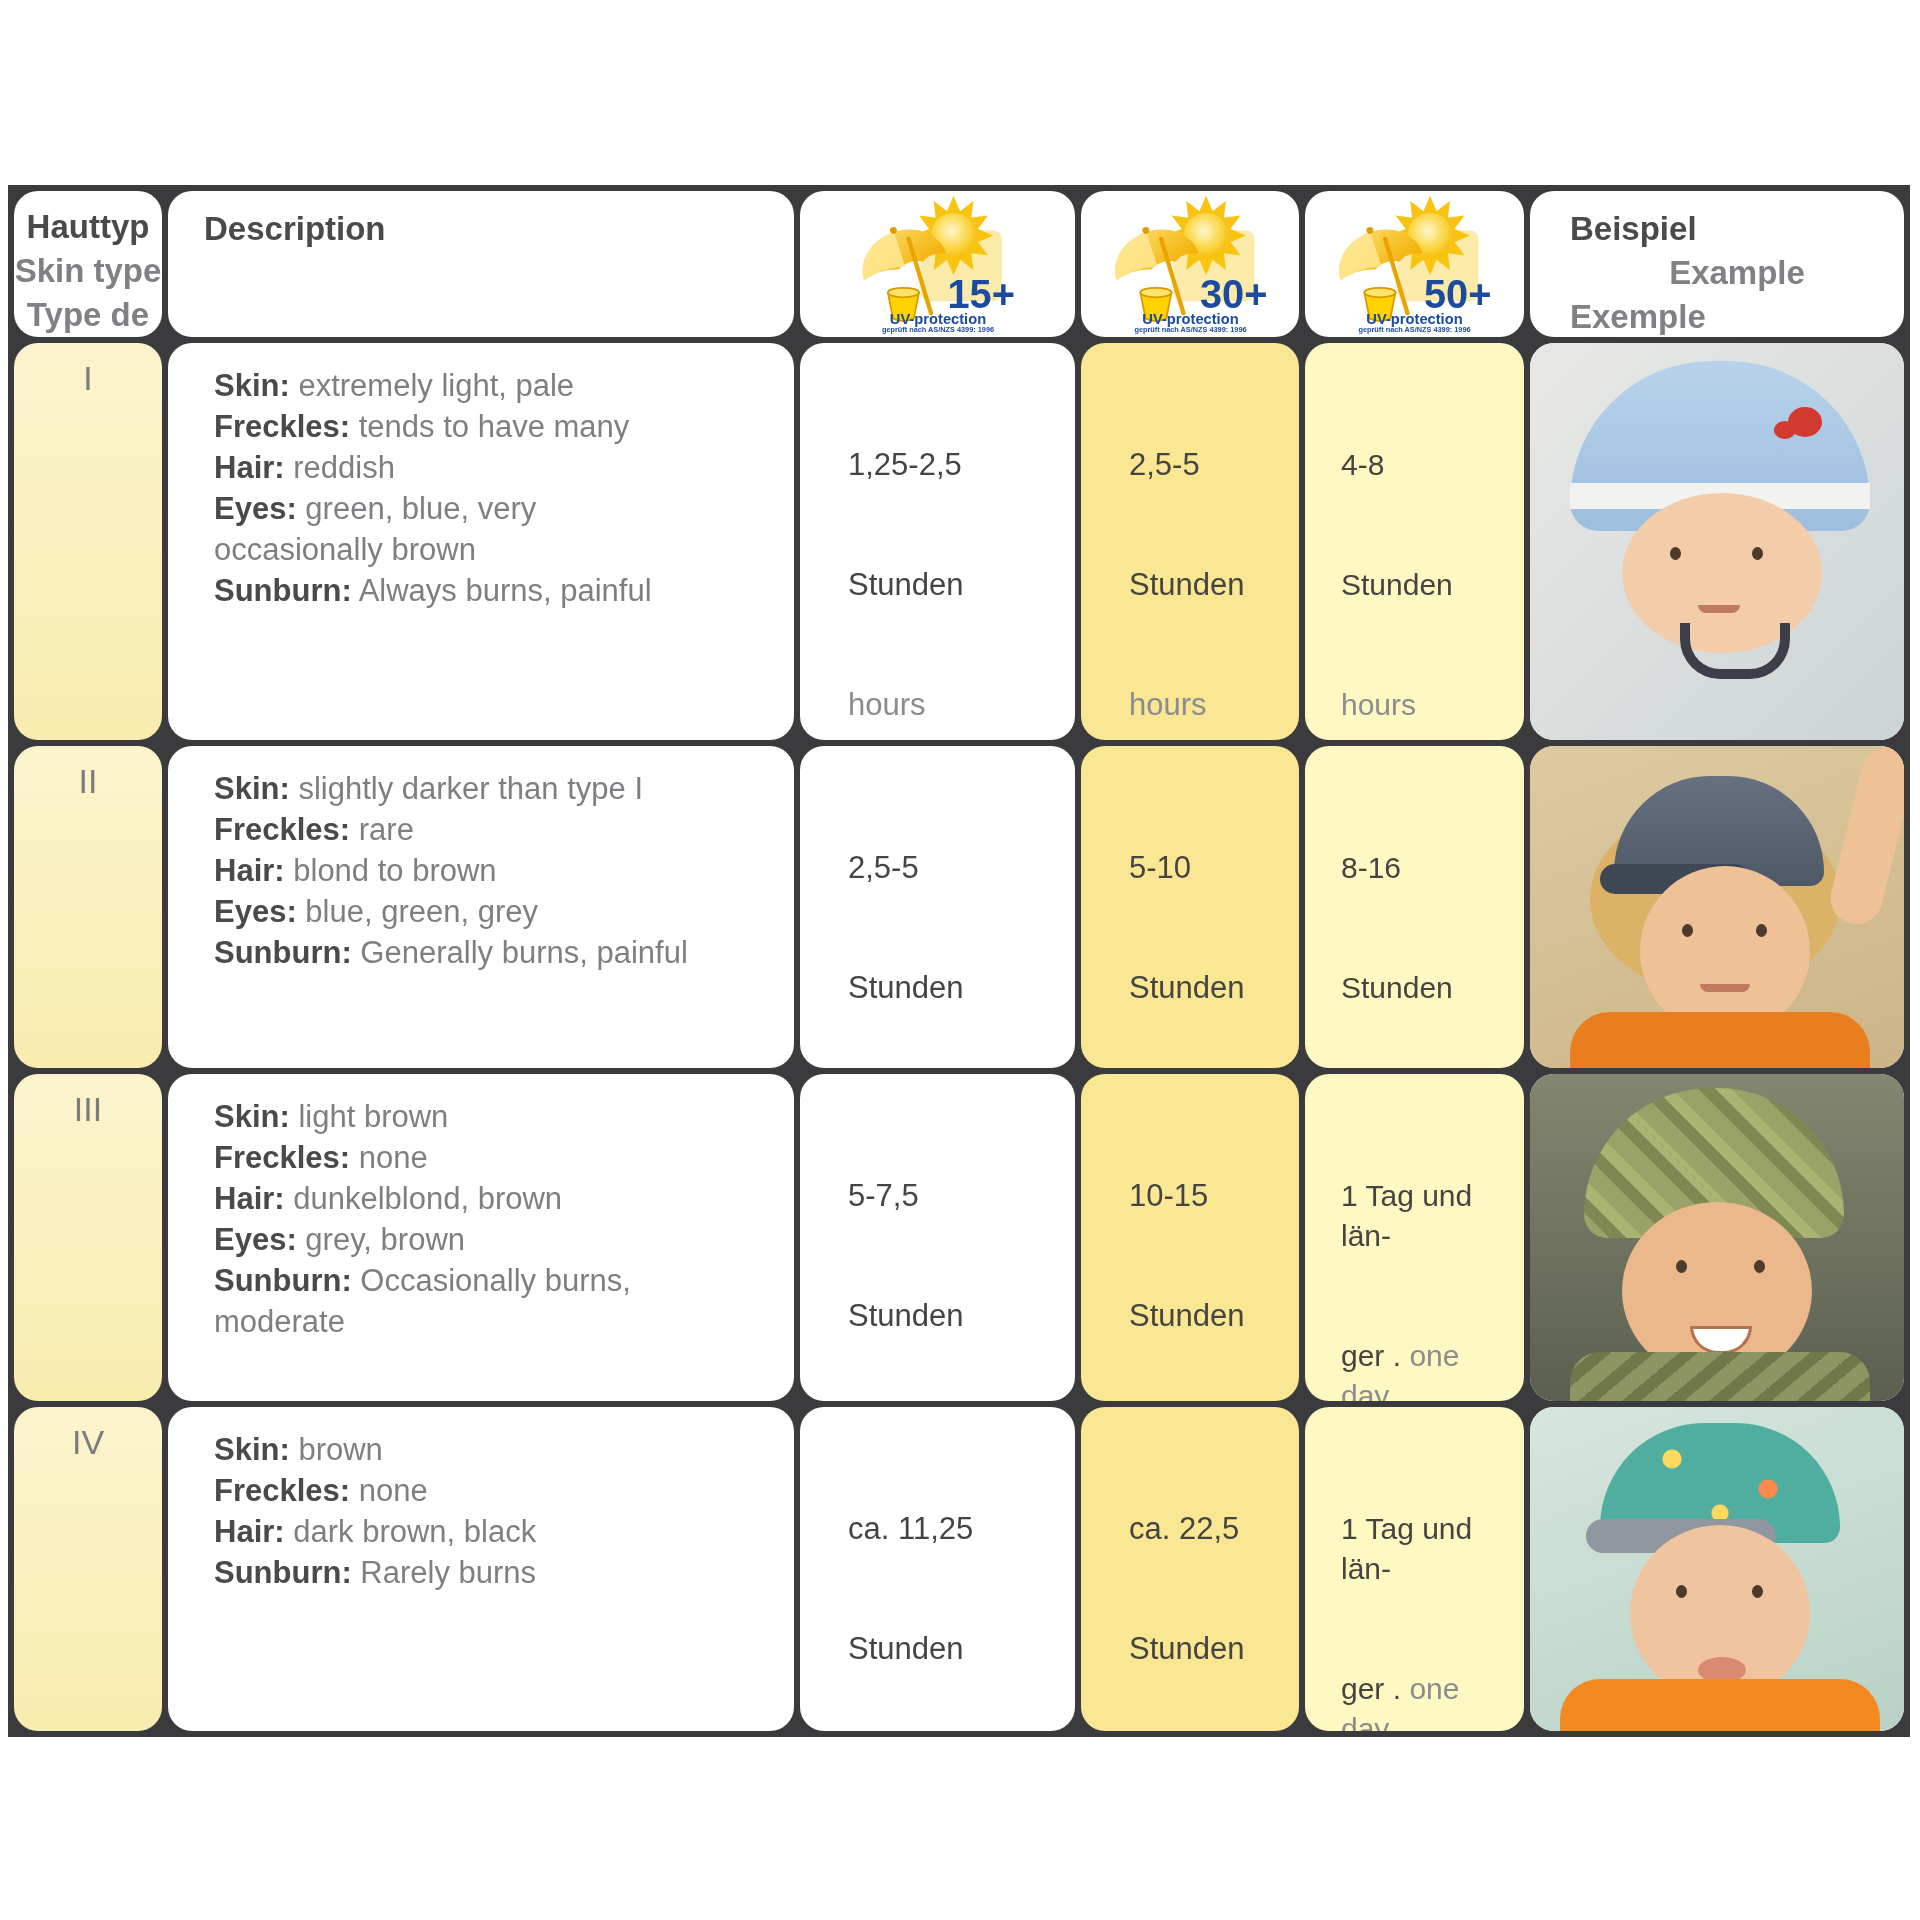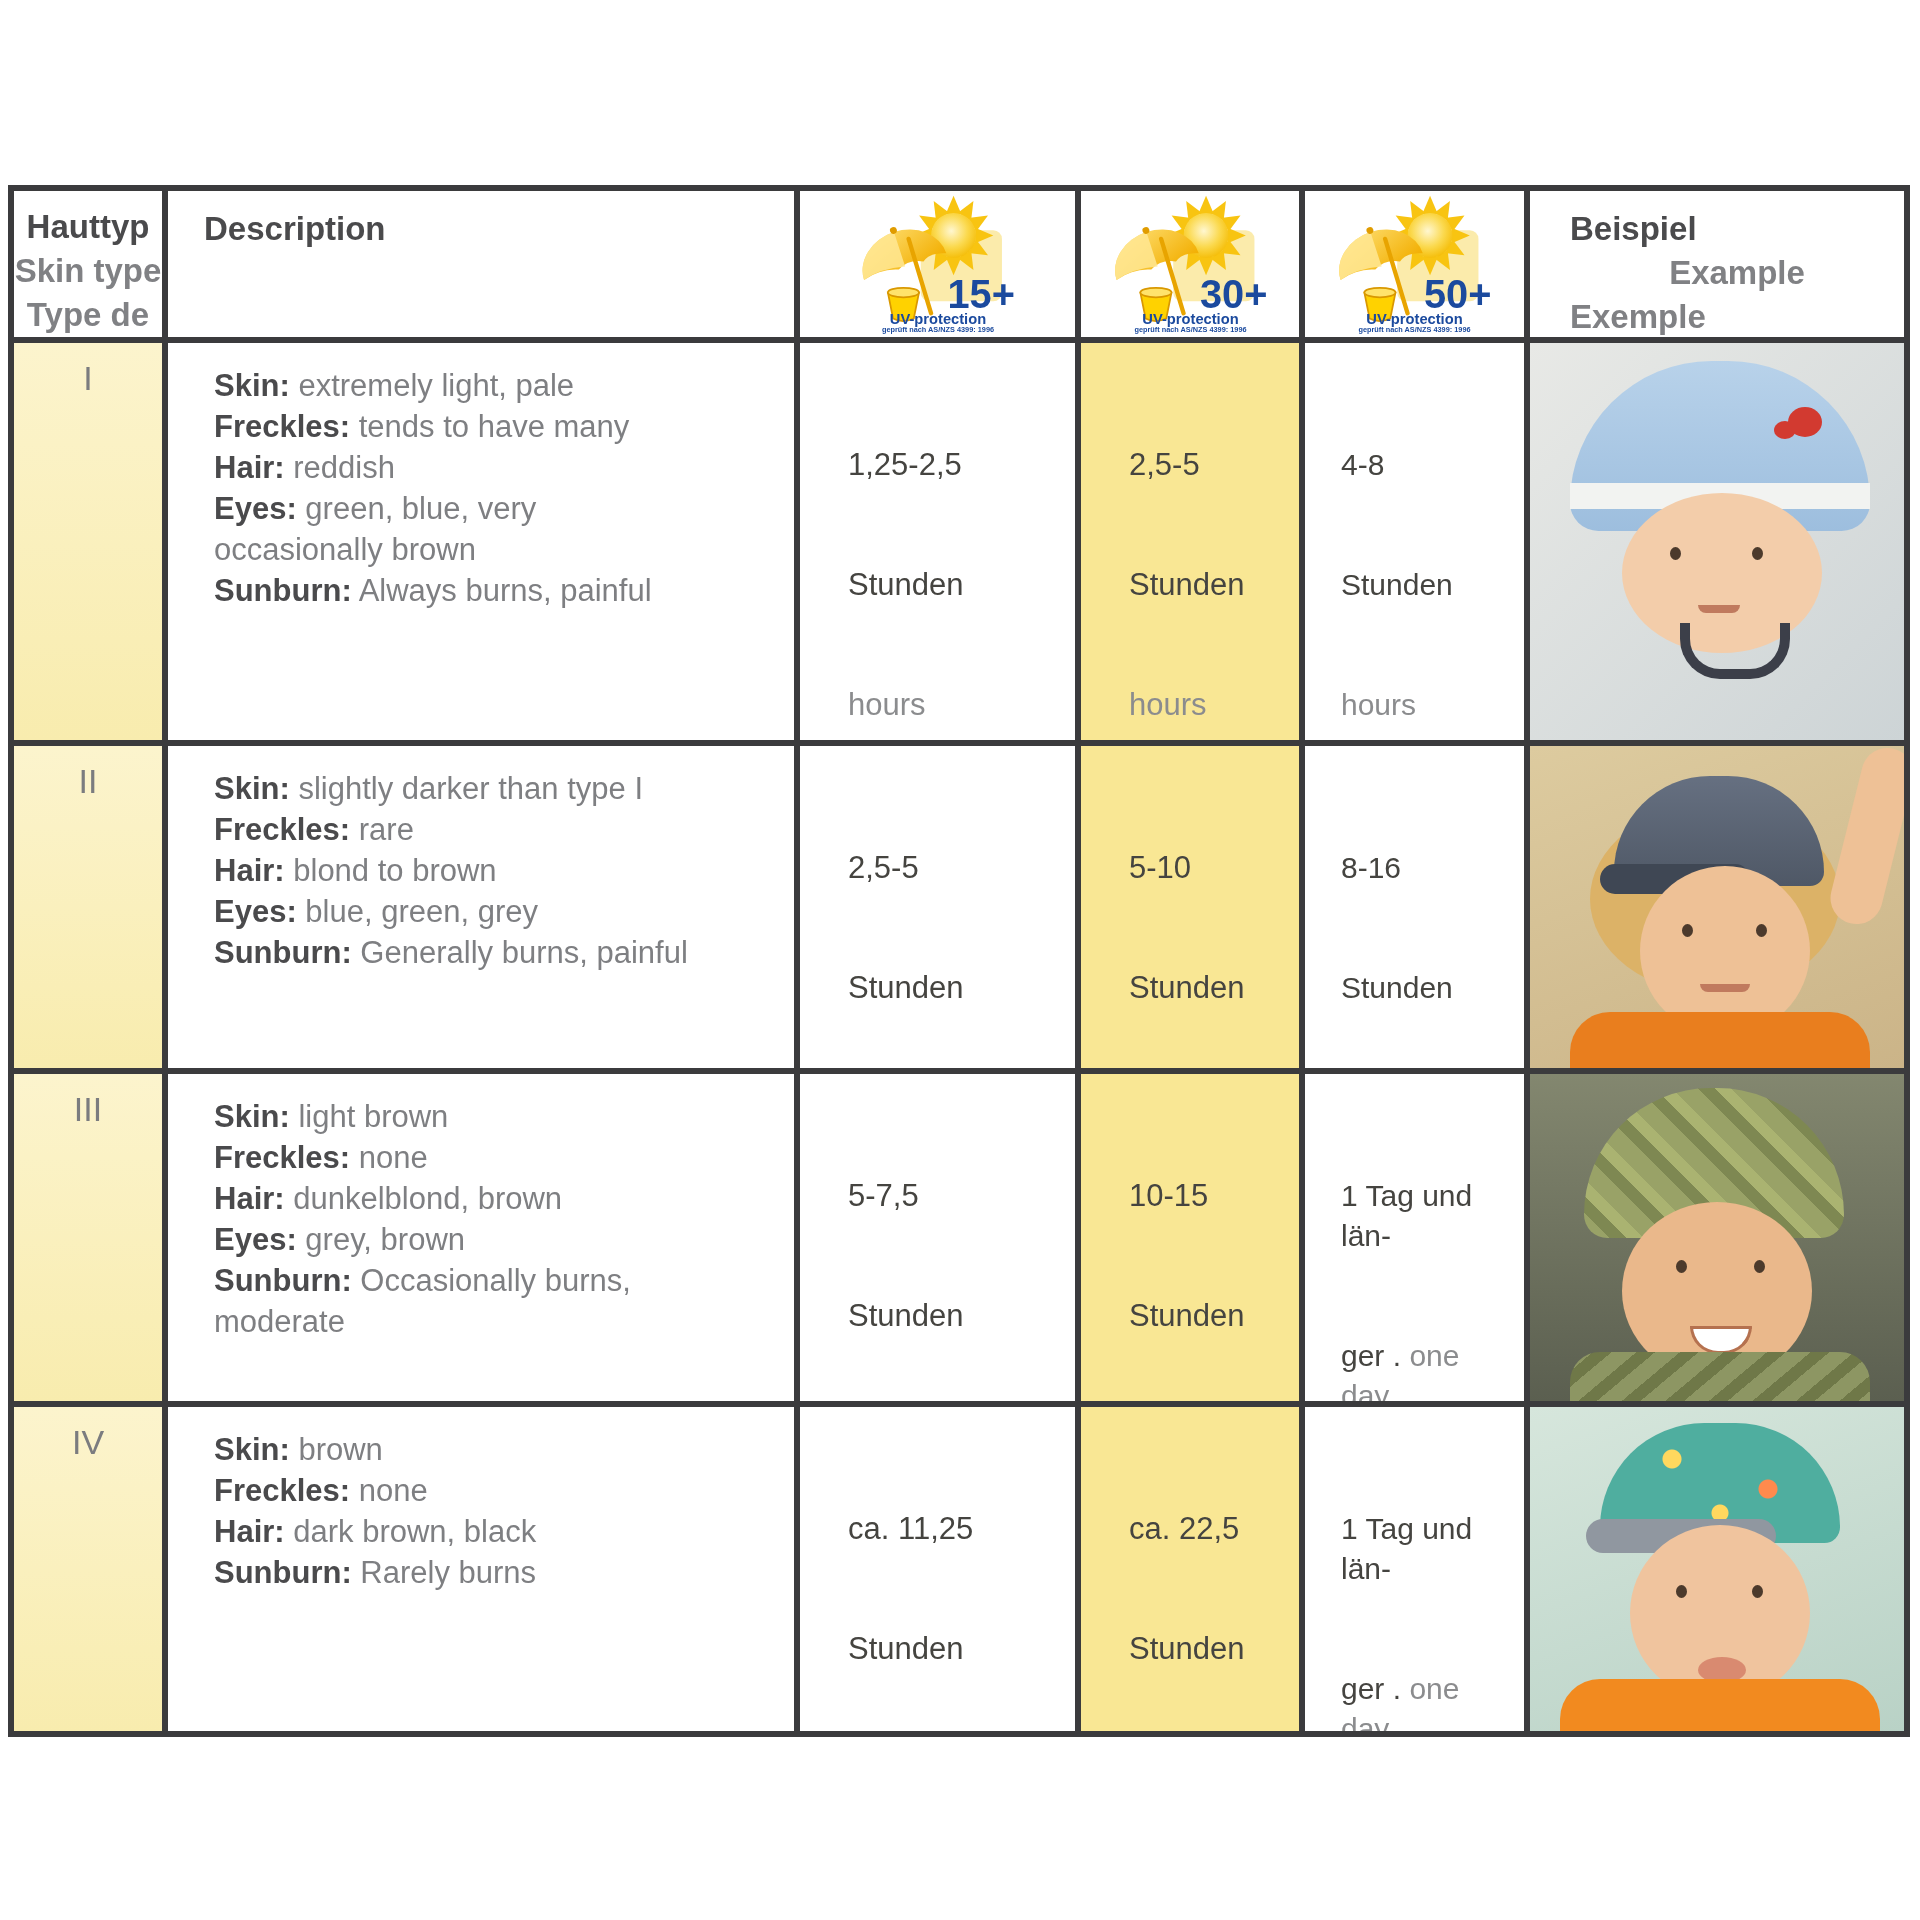--- a/index.html
+++ b/index.html
@@ -6,21 +6,21 @@
   body{width:1920px;height:1920px;position:relative;font-family:"Liberation Sans",sans-serif;}
   .page{position:absolute;inset:0;background:#ffffff;}
 
   .uv-table{
     position:absolute;left:8px;top:185px;width:1902px;height:1552px;
     display:grid;box-sizing:border-box;
     grid-template-columns:148px 626px 275px 218px 219px 374px;
     grid-template-rows:146px 397px 322px 327px 324px;
     gap:6px;padding:6px;background:#3b3b3d;
   }
-  .cell{background:#ffffff;position:relative;overflow:hidden;box-sizing:border-box;}
+  .cell{background:#ffffff;position:relative;overflow:hidden;box-sizing:border-box;border-radius:24px;}
 
   
   .hd-type{display:flex;flex-direction:column;align-items:center;justify-content:flex-start;padding-top:14px;}
   .hd-dark{color:#4a4a4c;font-weight:bold;font-size:33px;line-height:44px;}
   .hd-gray{color:#808184;font-weight:bold;font-size:33px;line-height:44px;text-align:center;}
   .hd-desc{padding:16px 0 0 36px;}
   .hd-photo{padding:16px 0 0 40px;}
   .hd-icon{display:flex;align-items:center;justify-content:center;}
   .uvicon{width:212px;height:140px;}
   .hd-30 .uvicon,.hd-50 .uvicon{width:205px;}
@@ -30,21 +30,21 @@
 
   
   .c-desc{padding:22px 28px 0 46px;}
   .dline{font-size:31px;line-height:41px;}
   .dk{color:#4a4a4c;font-weight:bold;}
   .dv{color:#7e7f82;margin-top:24px;}
 
   
   .col15{background:#ffffff;}
   .col30{background:#f9e794;}
-  .col50{background:#ffffff;}
+  .col50{background:#fef9c3;}
   .vcell{display:flex;flex-direction:column;}
   .vtext{margin:22px 10px 0 48px;font-size:31px;line-height:40px;white-space:pre-wrap;}
   .col50 .vtext{margin-left:36px;font-size:30px;}
   .vd{color:#454440;}
   .vg{color:#8b8c8e;}
 
   
   .photo{position:absolute;inset:0;}
   .face{position:absolute;border-radius:50%;}
   .eye{position:absolute;width:11px;height:13px;border-radius:50%;background:#4c3a2c;}

